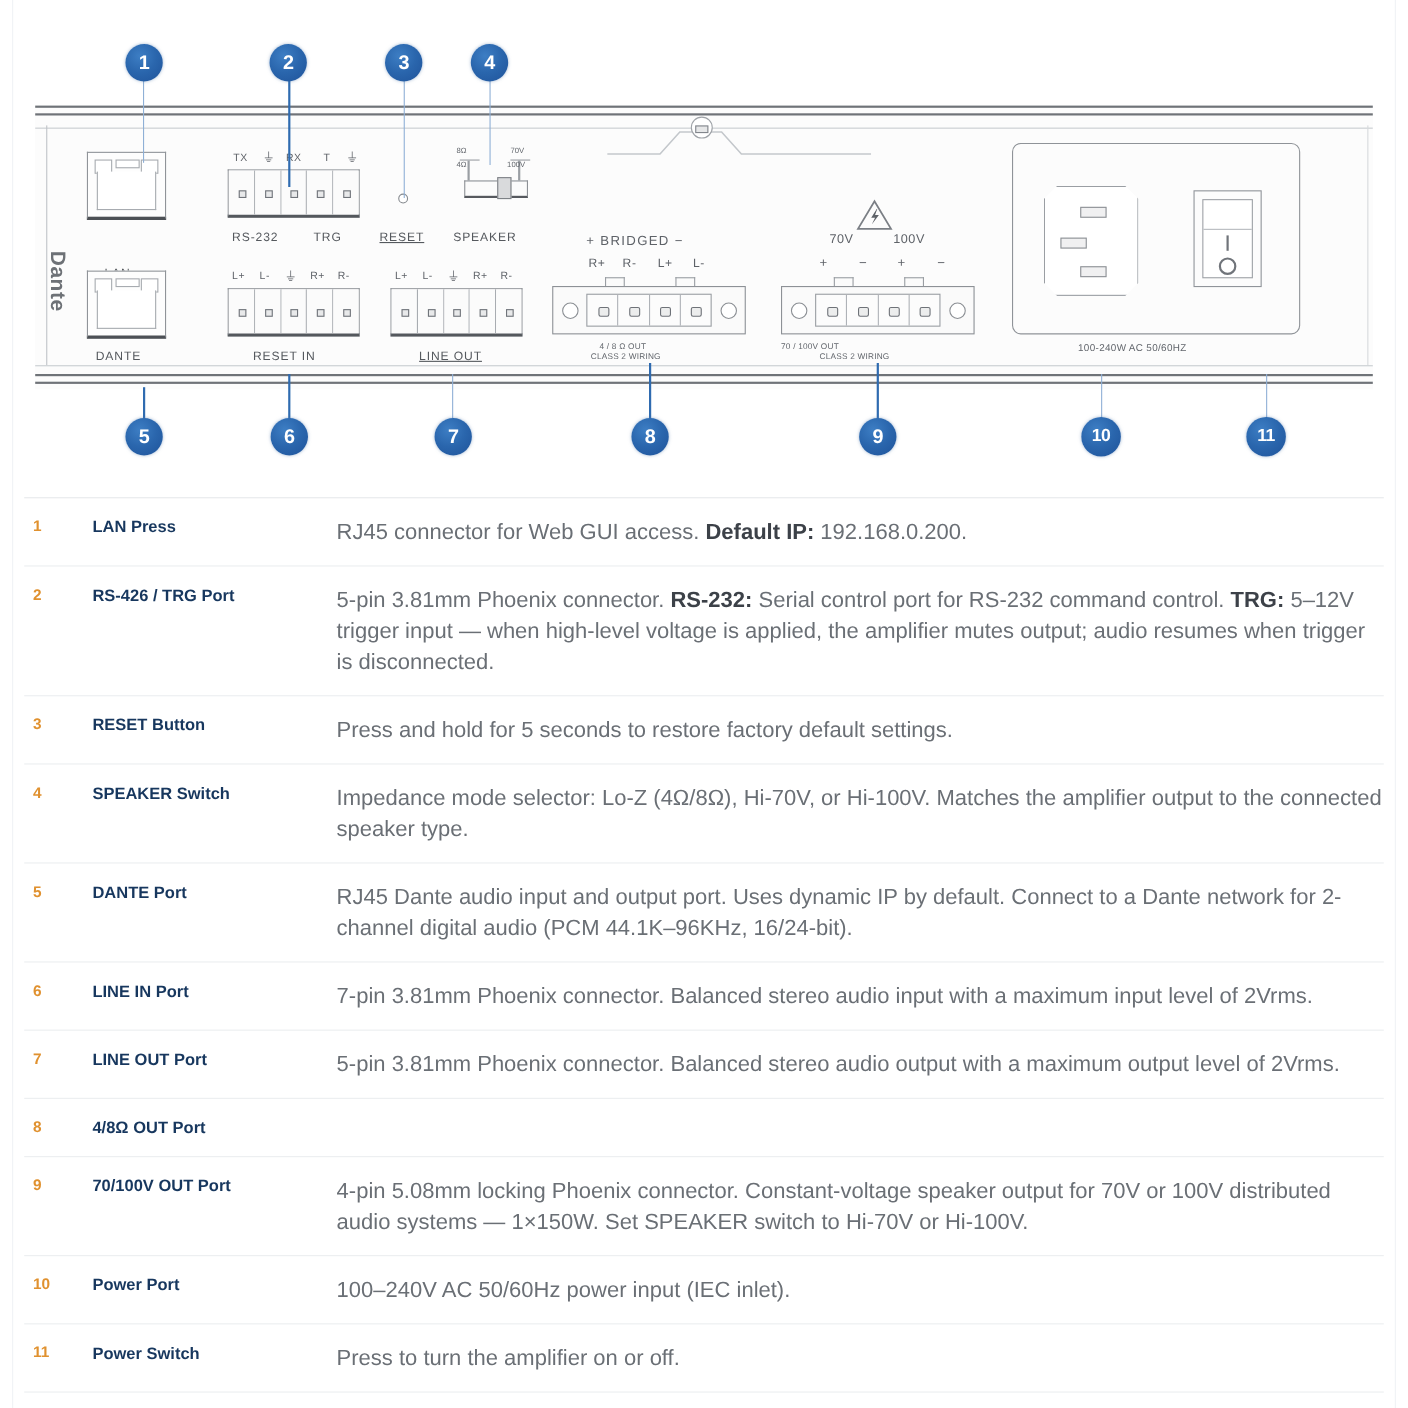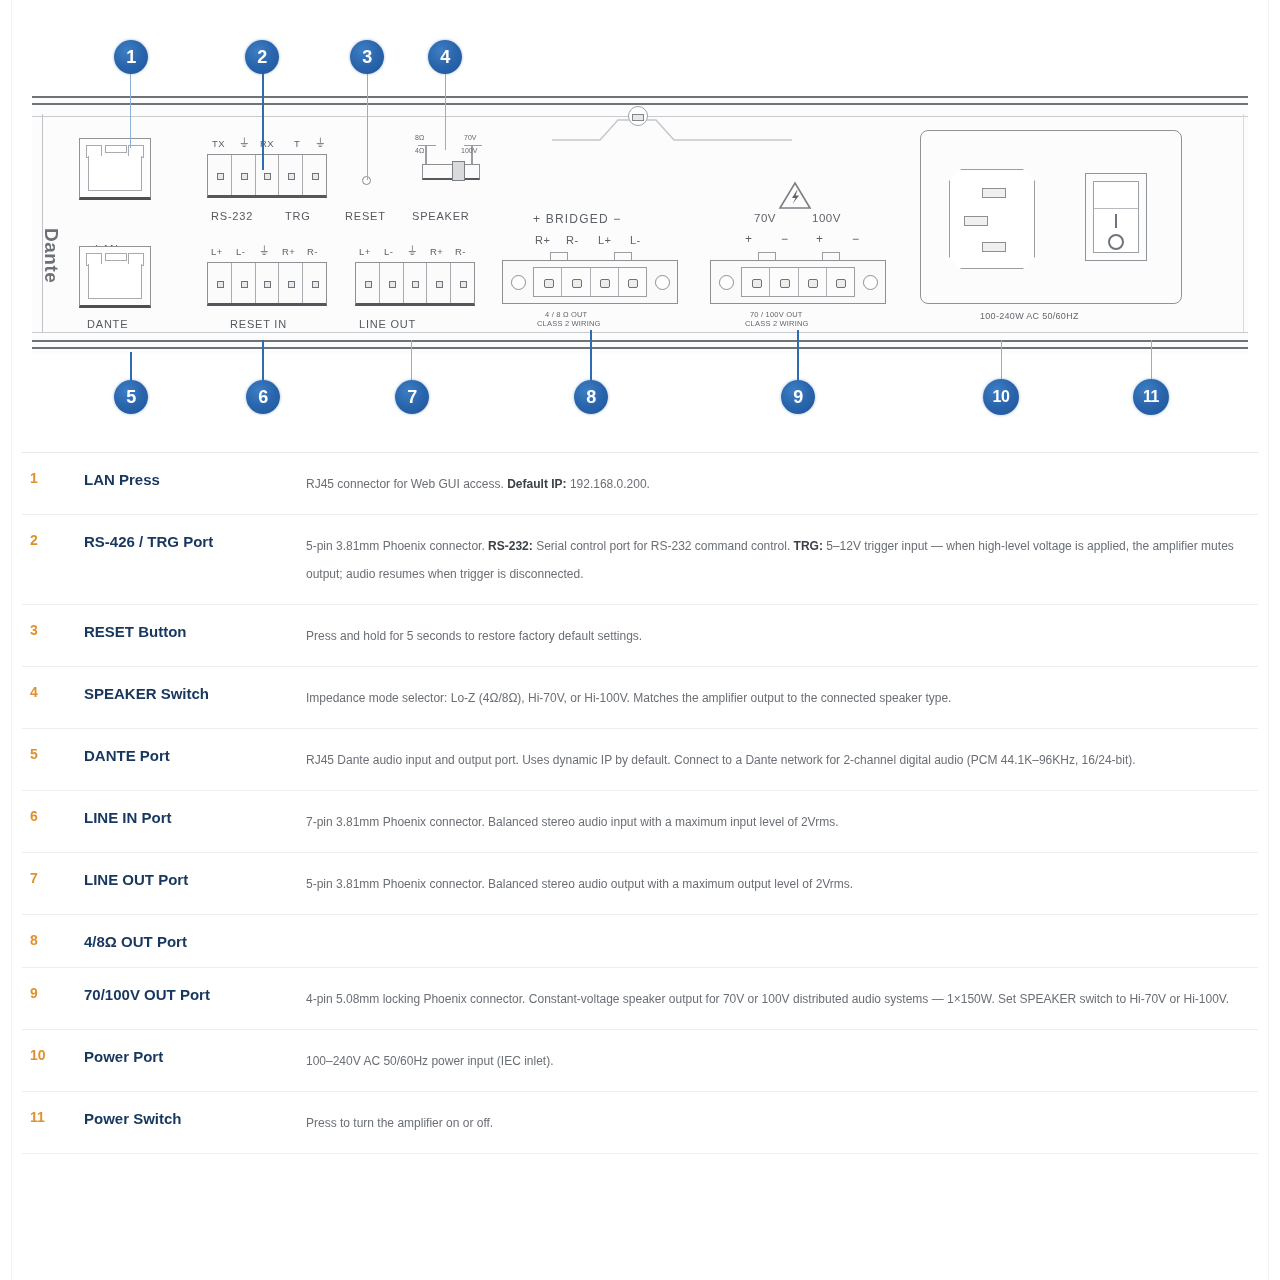--- a/index.html
+++ b/index.html
@@ -273,21 +273,21 @@
   .c-name {
     width: 222px; flex: 0 0 222px;
     color: #17375e;
     font-size: 15px;
     font-weight: bold;
     line-height: 19px;
   }
   .c-desc {
     flex: 1 1 auto;
     color: #6a6f75;
-    font-size: 12px;
+    font-size: 20px;
     line-height: 28px;
   }
   .c-desc b { color: #3c4148; font-weight: bold; }
 </style>
 </head>
 <body>
 
 <div id="page">
   <div class="gutter-l"></div>
   <div class="gutter-r"></div>
@@ -376,24 +376,24 @@
       <div class="lbl lbl-pin" style="left:398px; top:150px;">R+</div>
       <div class="lbl lbl-pin" style="left:423px; top:150px;">R-</div>
 
       <div class="phx" style="left:323px; top:166px; width:120px; height:44px;">
         <div class="cell"></div>
         <div class="cell"></div>
         <div class="cell"></div>
         <div class="cell"></div>
         <div class="cell"></div>
       </div>
-      <div class="lbl lbl-port" style="left:327px; top:222px;">LINE OUT</div>
+      <div class="lbl lbl-port" style="left:349px; top:222px;text-decoration:underline;">LINE OUT</div>
 
       <div class="reset-hole" style="left:330px; top:80px;"></div>
-      <div class="lbl lbl-port" style="left:313px; top:114px;">RESET</div>
+      <div class="lbl lbl-port" style="left:313px; top:114px;text-decoration:underline;">RESET</div>
 
       <div class="spk-sw" style="left:376px; top:36px; width:86px; height:62px;">
         <div class="barT"></div>
         <div class="armL"></div>
         <div class="barT2"></div>
         <div class="armR"></div>
         <div class="slot"></div>
         <div class="knob"></div>
       </div>
       <div class="lbl lbl-mini" style="left:383px; top:38px;">8Ω</div>
@@ -447,21 +447,21 @@
         <div class="block">
           <div class="c"></div>
           <div class="c"></div>
           <div class="c"></div>
           <div class="c"></div>
         </div>
         <div class="ear">
             <div class="hole"></div>
           </div>
       </div>
-      <div class="lbl lbl-tiny" style="left:718px; top:214px;">70 / 100V OUT</div>
+      <div class="lbl lbl-tiny" style="left:678px; top:214px;">70 / 100V OUT</div>
       <div class="lbl lbl-tiny" style="left:713px; top:223px;">CLASS 2 WIRING</div>
 
       <div class="iec-plate" style="left:888px; top:34px; width:262px; height:174px;">
         <div class="iec-socket" style="left:28px; top:38px; width:86px; height:100px;">
           <div class="iec-pin" style="left:32px; top:18px; width:24px; height:10px;"></div>
           <div class="iec-pin" style="left:14px; top:46px; width:24px; height:10px;"></div>
           <div class="iec-pin" style="left:32px; top:72px; width:24px; height:10px;"></div>
         </div>
         <div class="rocker" style="right:34px; top:42px; width:62px; height:88px;">
           <div class="inner">

